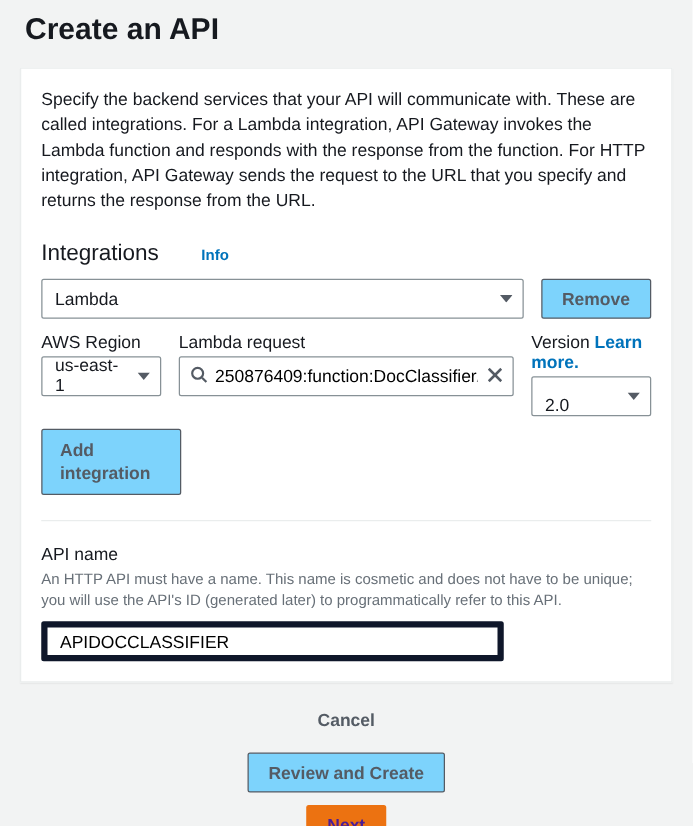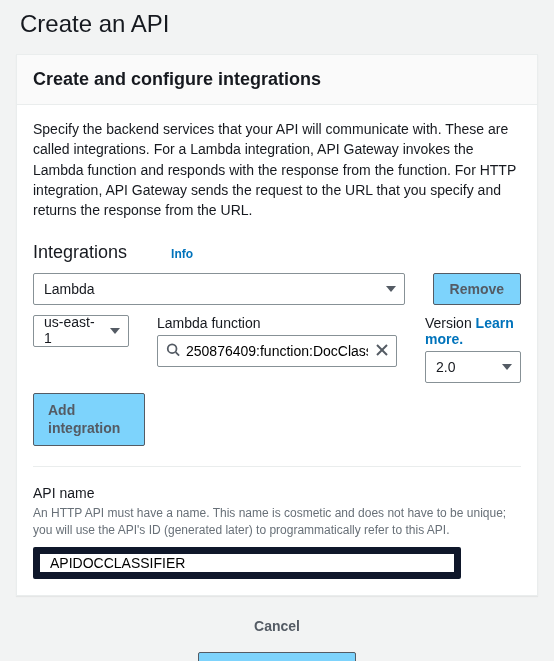--- a/index.html
+++ b/index.html
@@ -7,21 +7,21 @@
     font-family: "Amazon Ember", "Helvetica Neue", Arial, sans-serif;
     background: #f2f3f3;
     color: #16191f;
     font-size: 14px;
     width: 554px;
     height: 661px;
     overflow: hidden;
   }
   .page-title {
     font-size: 24px;
-    font-weight: 400;
+    font-weight: 700;
     padding: 10px 16px 16px 20px;
     color: #16191f;
   }
   .card {
     background: #fff;
     border: 1px solid #eaeded;
     margin: 0 16px;
     box-shadow: 0 1px 1px rgba(0,0,0,0.05);
   }
   .card-header {
@@ -38,37 +38,37 @@
   }
   .description {
     font-size: 14px;
     line-height: 1.45;
     color: #16191f;
     margin-bottom: 22px;
   }
   .section-title-row {
     display: flex;
     align-items: baseline;
-    gap: 20px;
+    gap: 10px;
     margin-bottom: 10px;
   }
   .section-title {
     font-size: 18px;
     font-weight: 400;
   }
   .info-link {
     color: #0073bb;
     font-size: 12px;
     font-weight: 700;
     text-decoration: none;
     margin-left: 24px;
   }
   .row {
     display: flex;
-    gap: 28px;
+    gap: 14px;
     align-items: flex-end;
     margin-bottom: 10px;
   }
   .field-label {
     font-size: 14px;
     font-weight: 400;
     color: #16191f;
     margin-bottom: 4px;
     display: block;
   }
@@ -159,23 +159,23 @@
     border-top: 1px solid #eaeded;
     margin: 20px 0 18px 0;
   }
   .helper-text {
     font-size: 12px;
     color: #687078;
     line-height: 1.4;
     margin: 2px 0 8px 0;
   }
   .api-name-input {
-    width: 428px;
-    height: 32px;
-    border: 7px solid #0f172a;
+    width: 370px;
+    height: 32px;
+    border: 5px solid #0f172a;
     border-radius: 2px;
     padding: 0 10px;
     font-size: 14px;
     font-family: inherit;
     outline: none;
     position: relative;
   }
   .api-name-wrap {
     position: relative;
     width: 370px;
@@ -199,23 +199,20 @@
     font-size: 14px;
     font-family: inherit;
   }
 </style>
 </head>
 <body>
 
 <h1 class="page-title">Create an API</h1>
 
 <div class="card">
-  <div class="card-header">
-    <h2>Create and configure integrations</h2>
-  </div>
   <div class="card-body">
 
     <p class="description">Specify the backend services that your API will communicate with. These are called integrations. For a Lambda integration, API Gateway invokes the Lambda function and responds with the response from the function. For HTTP integration, API Gateway sends the request to the URL that you specify and returns the response from the URL.</p>
 
     <div class="section-title-row">
       <span class="section-title">Integrations</span>
       <a href="#" class="info-link">Info</a>
     </div>
 
     <div class="row" style="align-items:center;">
@@ -225,32 +222,33 @@
           <svg width="10" height="6" viewBox="0 0 10 6">
               <path d="M0 0 L5 6 L10 0 Z" fill="#545b64"></path>
             </svg>
         </span>
       </div>
       <button class="btn">Remove</button>
     </div>
 
     <div class="row" style="align-items:flex-start;">
       <div style="width:96px;">
+        <label class="field-label">AWS Region</label>
         <div class="select-box" style="width:96px;align-items:flex-end;">
           <span>us-east-1</span>
           <span class="select-caret">
             <svg width="10" height="6" viewBox="0 0 10 6">
                 <path d="M0 0 L5 6 L10 0 Z" fill="#545b64"></path>
               </svg>
           </span>
         </div>
       </div>
 
       <div style="flex:1;">
-        <label class="field-label">Lambda function</label>
+        <label class="field-label">Lambda request</label>
         <div class="input-wrap">
           <span class="search-ic">
             <svg width="14" height="14" viewBox="0 0 16 16" fill="none" stroke="#545b64" stroke-width="2">
               <circle cx="7" cy="7" r="5"></circle>
                 <line x1="11" y1="11" x2="15" y2="15"></line>
             </svg>
           </span>
           <input type="text" value="250876409:function:DocClassifierAPI" style="">
           <span class="clear-ic">
             <svg width="12" height="12" viewBox="0 0 12 12" stroke="#545b64" stroke-width="2">
@@ -259,21 +257,21 @@
             </svg>
           </span>
         </div>
       </div>
 
       <div style="width:96px;">
         <label class="field-label">
           <span>Version</span>
           <a href="#" class="learn-more">Learn more.</a>
         </label>
-        <div class="select-box" style="width:96px; margin-top:4px;">
+        <div class="select-box" style="width:96px; margin-top:4px;align-items:flex-end;">
           <span>2.0</span>
           <span class="select-caret">
             <svg width="10" height="6" viewBox="0 0 10 6">
                 <path d="M0 0 L5 6 L10 0 Z" fill="#545b64"></path>
               </svg>
           </span>
         </div>
       </div>
     </div>
 

